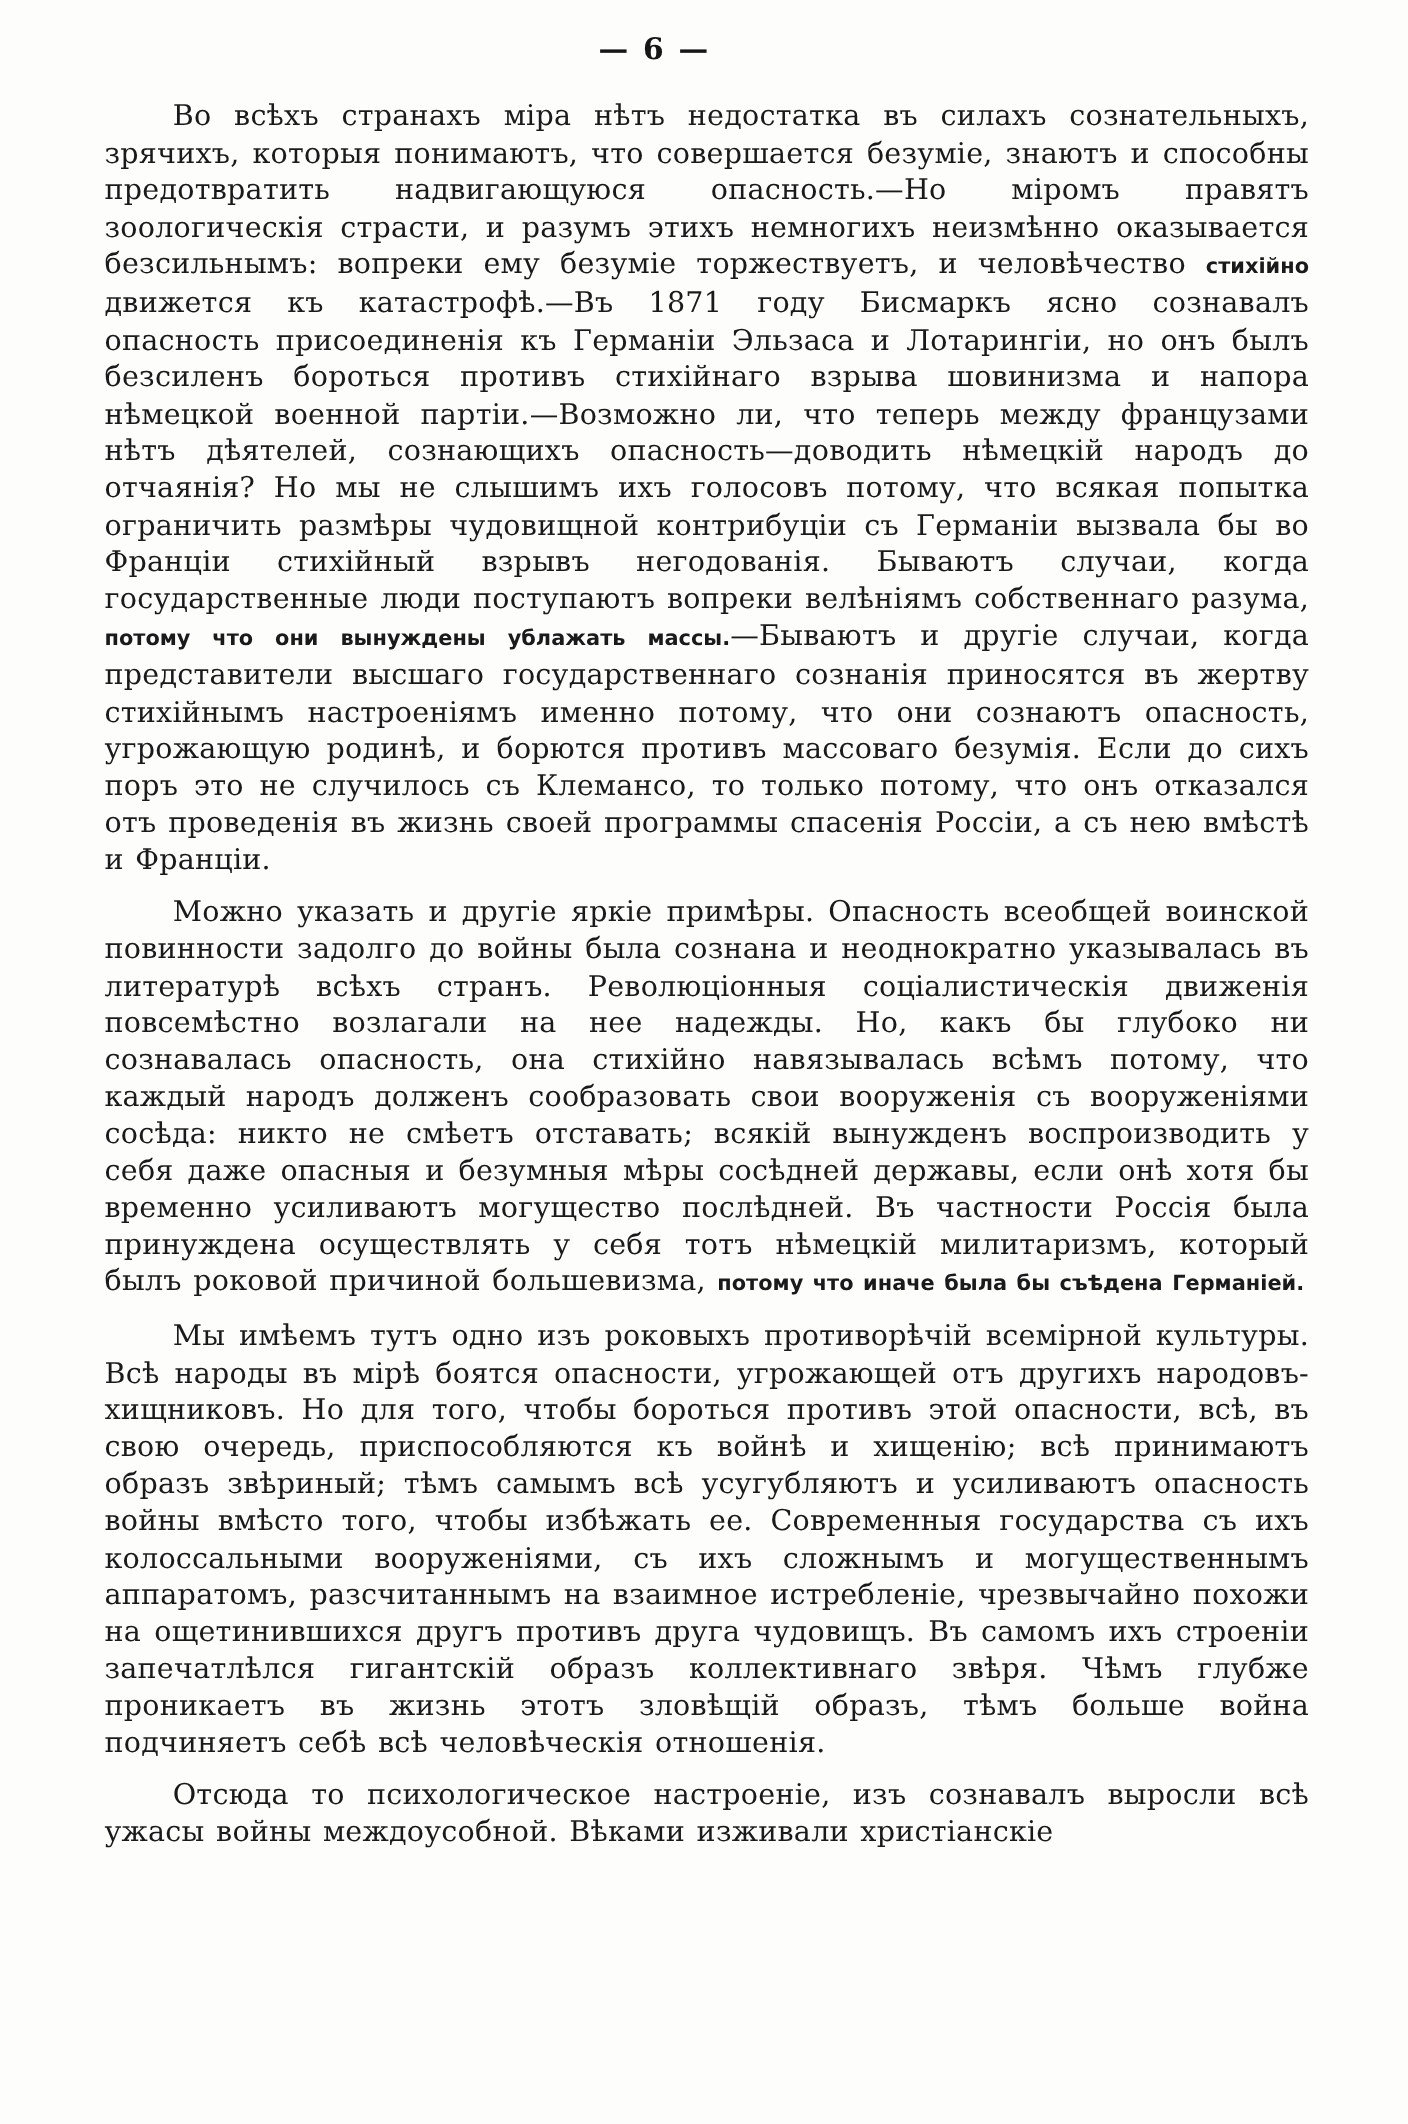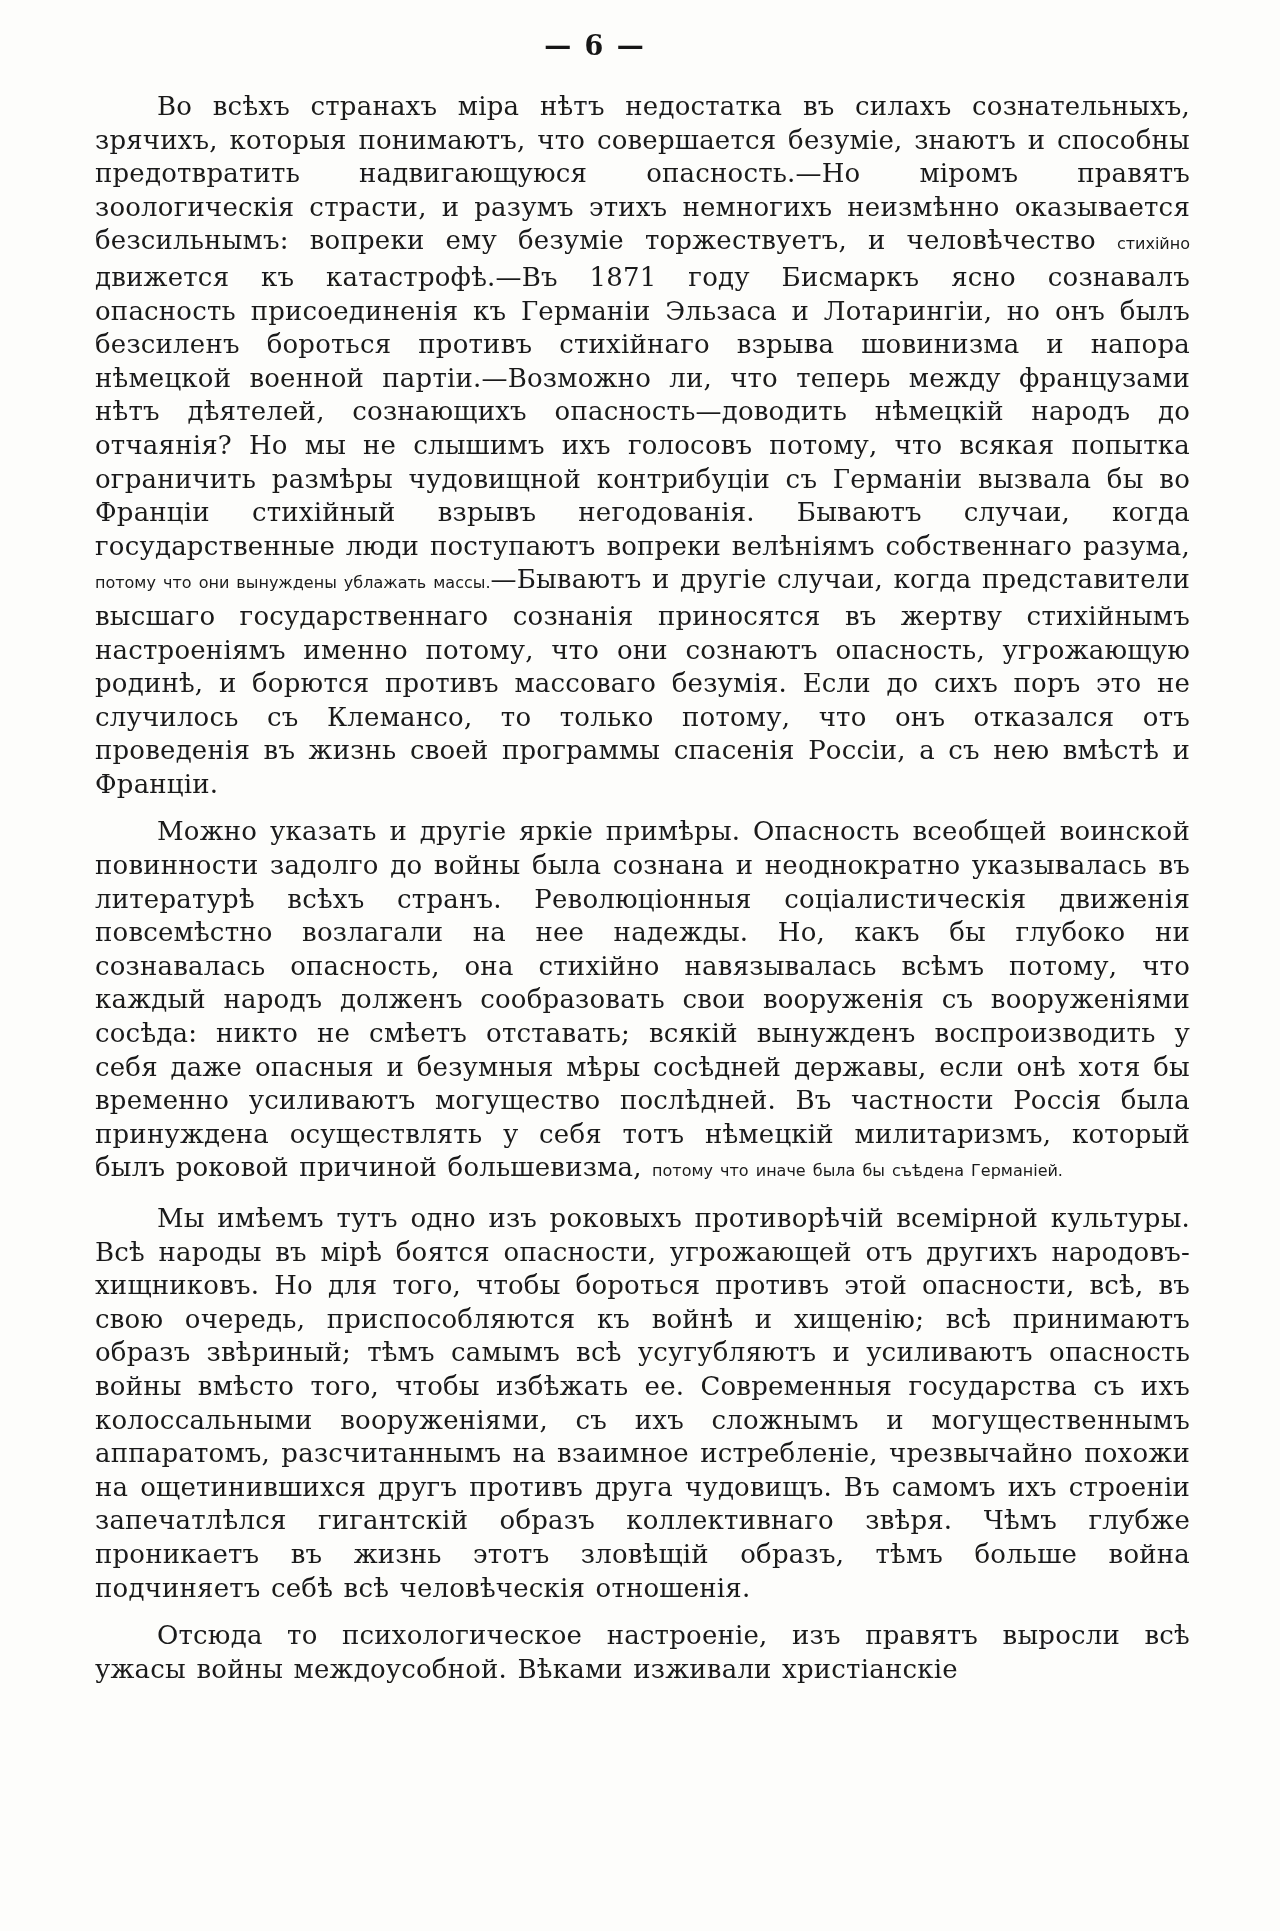--- a/index.html
+++ b/index.html
@@ -39,29 +39,29 @@
     letter-spacing: 0.2px;
     word-spacing: 2px;
     color: #1a1a1a;
   }
   .text-block p {
     margin: 0 0 14px 0;
     text-indent: 62px;
   }
   .seg-bold {
     font-family: "DejaVu Sans", "Liberation Sans", sans-serif;
-    font-weight: normal;
-    font-size: 16px;
+    font-weight: bold;
+    font-size: 19px;
     letter-spacing: 0;
   }
 </style>
 </head>
 <body>
 
 <div class="scan-page">
   <div class="page-number">— 6 —</div>
   <div class="text-block" id="paragraphs">
       <p><span>Во всѣхъ странахъ міра нѣтъ недостатка въ силахъ сознательныхъ, зрячихъ, которыя понимаютъ, что совершается безуміе, знаютъ и способны предотвратить надвигающуюся опасность.—Но міромъ правятъ зоологическія страсти, и разумъ этихъ немногихъ неизмѣнно оказывается безсильнымъ: вопреки ему безуміе торжествуетъ, и человѣчество </span><span class="seg-bold">стихійно</span><span> движется къ катастрофѣ.—Въ 1871 году Бисмаркъ ясно сознавалъ опасность присоединенія къ Германіи Эльзаса и Лотарингіи, но онъ былъ безсиленъ бороться противъ стихійнаго взрыва шовинизма и напора нѣмецкой военной партіи.—Возможно ли, что теперь между французами нѣтъ дѣятелей, сознающихъ опасность—доводить нѣмецкій народъ до отчаянія? Но мы не слышимъ ихъ голосовъ потому, что всякая попытка ограничить размѣры чудовищной контрибуціи съ Германіи вызвала бы во Франціи стихійный взрывъ негодованія. Бываютъ случаи, когда государственные люди поступаютъ вопреки велѣніямъ собственнаго разума, </span><span class="seg-bold">потому что они вынуждены ублажать массы.</span><span>—Бываютъ и другіе случаи, когда представители высшаго государственнаго сознанія приносятся въ жертву стихійнымъ настроеніямъ именно потому, что они сознаютъ опасность, угрожающую родинѣ, и борются противъ массоваго безумія. Если до сихъ поръ это не случилось съ Клемансо, то только потому, что онъ отказался отъ проведенія въ жизнь своей программы спасенія Россіи, а съ нею вмѣстѣ и Франціи.</span></p>
       <p><span>Можно указать и другіе яркіе примѣры. Опасность всеобщей воинской повинности задолго до войны была сознана и неоднократно указывалась въ литературѣ всѣхъ странъ. Революціонныя соціалистическія движенія повсемѣстно возлагали на нее надежды. Но, какъ бы глубоко ни сознавалась опасность, она стихійно навязывалась всѣмъ потому, что каждый народъ долженъ сообразовать свои вооруженія съ вооруженіями сосѣда: никто не смѣетъ отставать; всякій вынужденъ воспроизводить у себя даже опасныя и безумныя мѣры сосѣдней державы, если онѣ хотя бы временно усиливаютъ могущество послѣдней. Въ частности Россія была принуждена осуществлять у себя тотъ нѣмецкій милитаризмъ, который былъ роковой причиной большевизма, </span><span class="seg-bold">потому что иначе была бы съѣдена Германіей.</span></p>
       <p><span>Мы имѣемъ тутъ одно изъ роковыхъ противорѣчій всемірной культуры. Всѣ народы въ мірѣ боятся опасности, угрожающей отъ другихъ народовъ-хищниковъ. Но для того, чтобы бороться противъ этой опасности, всѣ, въ свою очередь, приспособляются къ войнѣ и хищенію; всѣ принимаютъ образъ звѣриный; тѣмъ самымъ всѣ усугубляютъ и усиливаютъ опасность войны вмѣсто того, чтобы избѣжать ее. Современныя государства съ ихъ колоссальными вооруженіями, съ ихъ сложнымъ и могущественнымъ аппаратомъ, разсчитаннымъ на взаимное истребленіе, чрезвычайно похожи на ощетинившихся другъ противъ друга чудовищъ. Въ самомъ ихъ строеніи запечатлѣлся гигантскій образъ коллективнаго звѣря. Чѣмъ глубже проникаетъ въ жизнь этотъ зловѣщій образъ, тѣмъ больше война подчиняетъ себѣ всѣ человѣческія отношенія.</span></p>
-      <p><span>Отсюда то психологическое настроеніе, изъ правятъ выросли всѣ ужасы войны междоусобной. Вѣками изживали христіанскіе</span></p>
+      <p><span>Отсюда то психологическое настроеніе, изъ сознавалъ выросли всѣ ужасы войны междоусобной. Вѣками изживали христіанскіе</span></p>
     </div>
 </div>
 
 </body></html>

